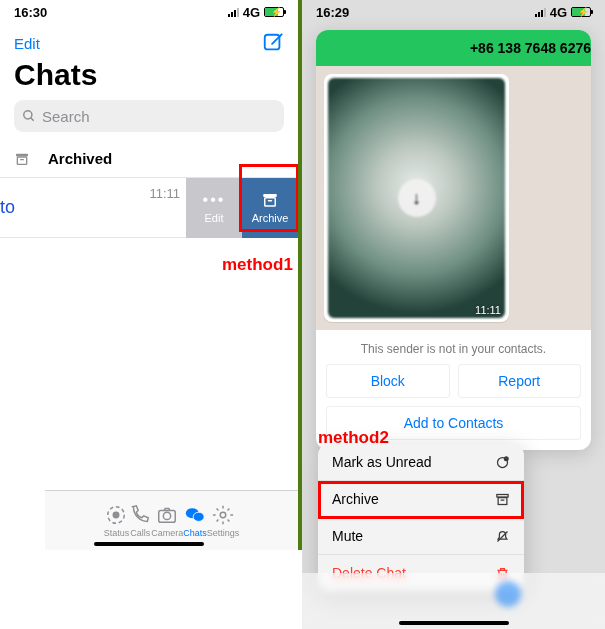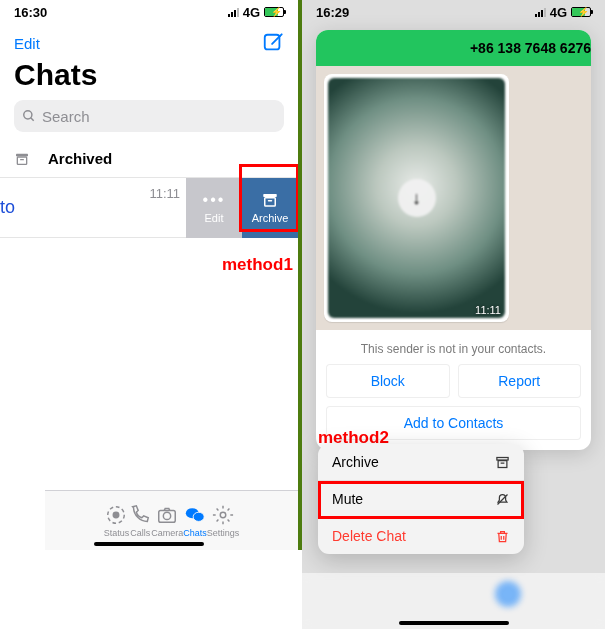--- a/index.html
+++ b/index.html
@@ -218,20 +218,29 @@
         <div class="wbtn">Block</div>
         <div class="wbtn">Report</div>
       </div>
       <div class="wbtn wbtn-full">Add to Contacts</div>
     </div>
 
     <div class="label-red" style="top:428px; left:16px;">method2</div>
 
     <div class="ctx-menu">
       <div class="ctx-item">
+        <span>Mark as Unread</span>
+        <span class="ctx-ic">
+          <svg width="15" height="15" viewBox="0 0 24 24" fill="none" stroke="#3a3a3a" stroke-width="2">
+              <circle cx="12" cy="12" r="8"></circle>
+              <circle cx="18" cy="6" r="3" fill="#3a3a3a"></circle>
+            </svg>
+        </span>
+      </div>
+      <div class="ctx-item">
         <span>Archive</span>
         <span class="ctx-ic">
           <svg width="15" height="15" viewBox="0 0 24 24" fill="none" stroke="#3a3a3a" stroke-width="2">
               <rect x="3" y="4" width="18" height="4"></rect>
               <rect x="5" y="9" width="14" height="11"></rect>
               <line x1="9" y1="13" x2="15" y2="13"></line>
             </svg>
         </span>
       </div>
       <div class="ctx-item">

